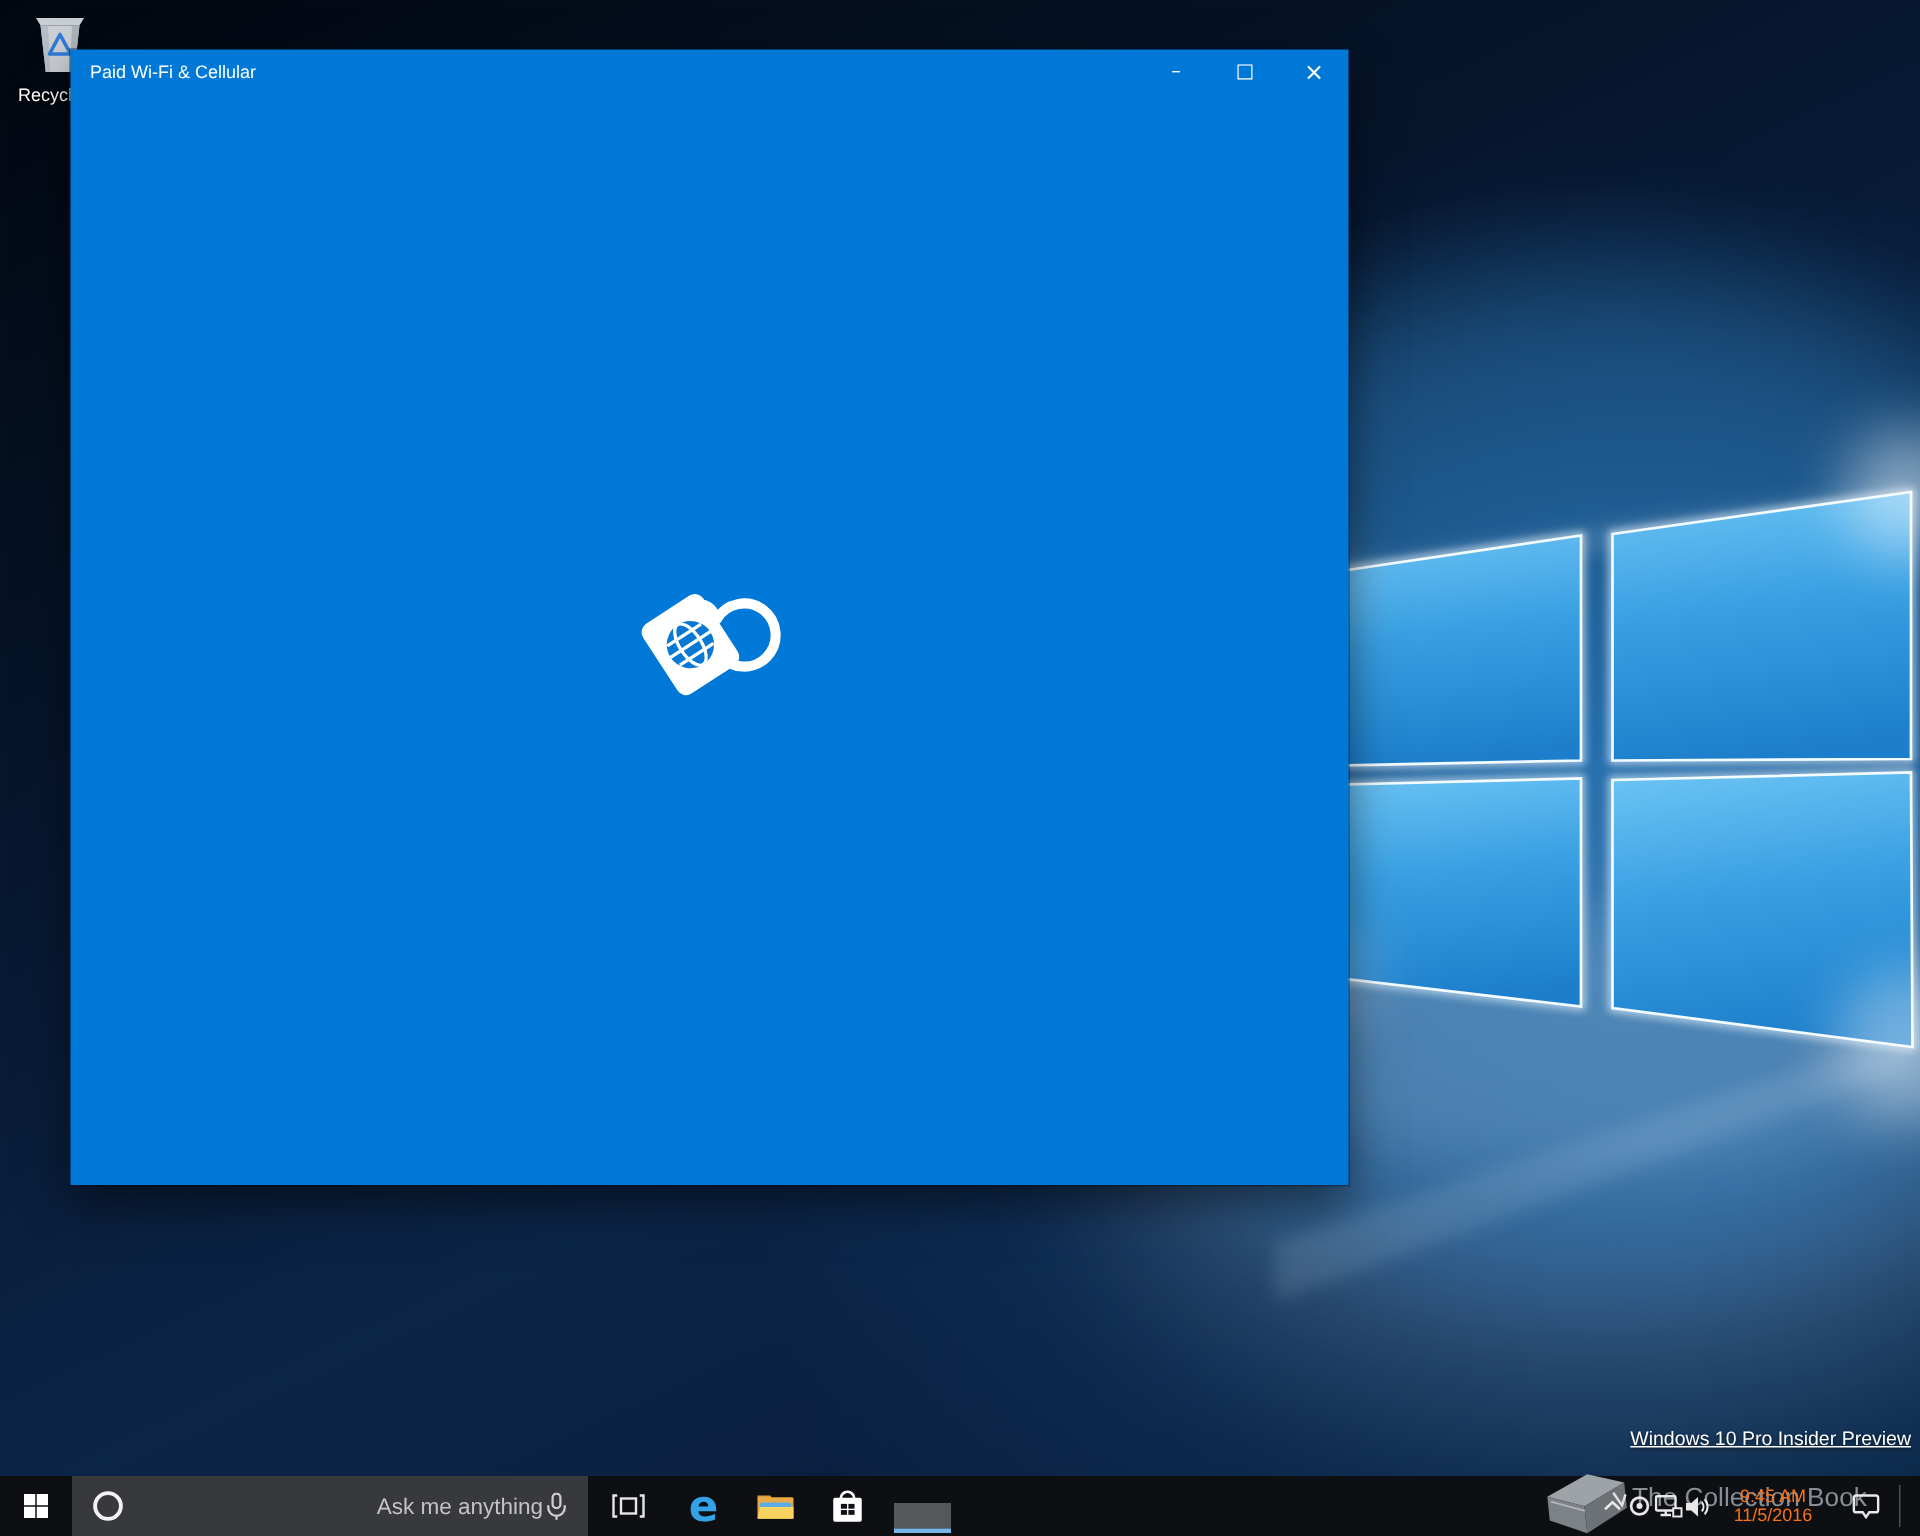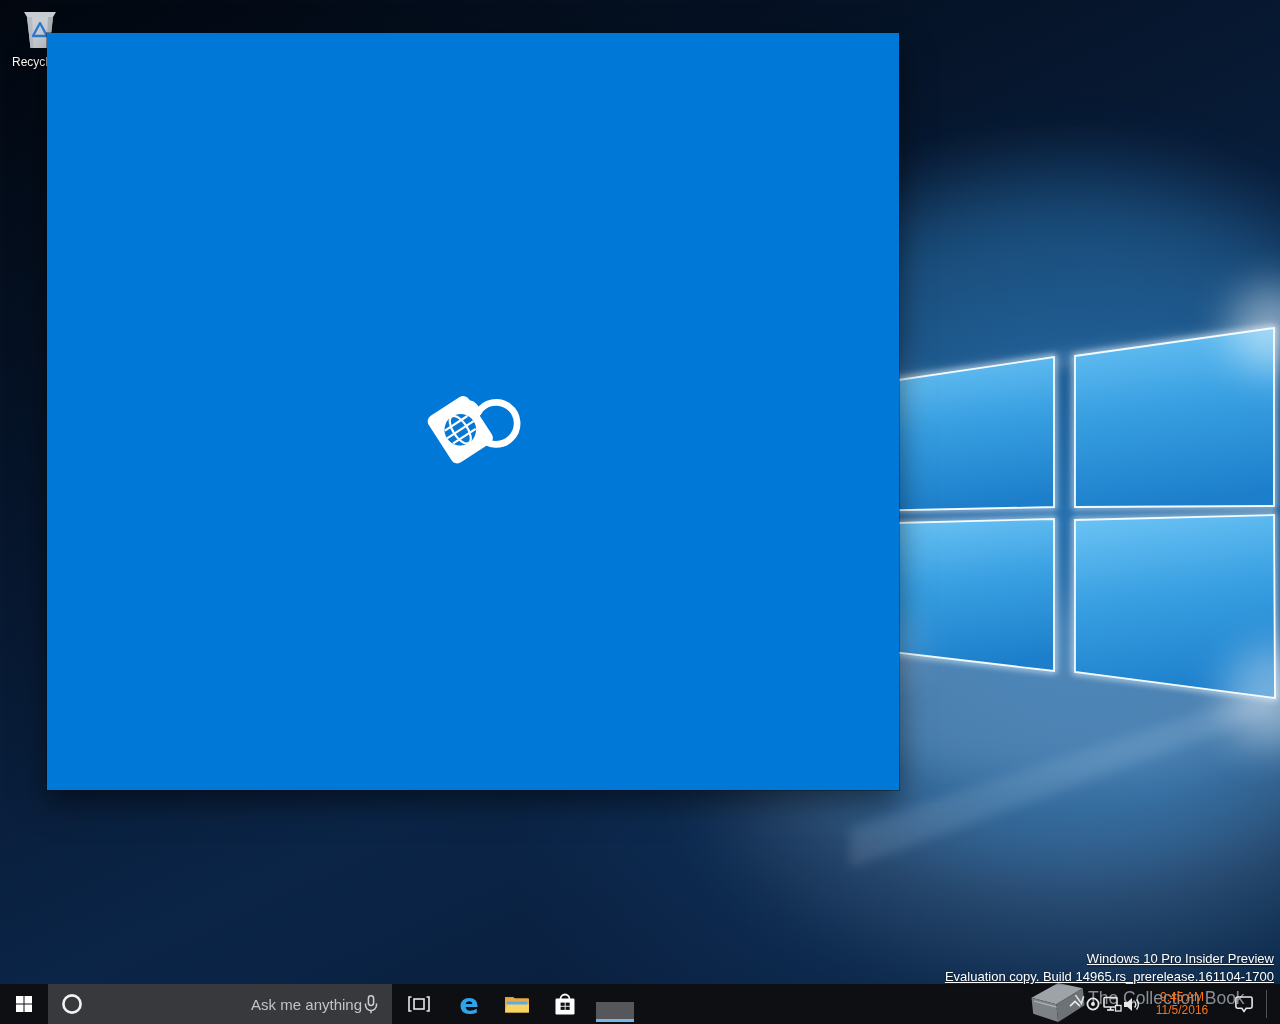--- a/index.html
+++ b/index.html
@@ -140,35 +140,48 @@
     </g>
 
     <circle cx="1272" cy="329" r="42" fill="#fff" opacity="0.45" filter="url(#b20)"></circle>
     <circle cx="1273" cy="698" r="50" fill="#fff" opacity="0.38" filter="url(#b20)"></circle>
     <circle cx="884" cy="648" r="30" fill="#fff" opacity="0.28" filter="url(#b20)"></circle>
     <circle cx="880" cy="392" r="24" fill="#fff" opacity="0.22" filter="url(#b20)"></circle>
   </svg>
 
   <div class="watermark-os">
     <div>Windows 10 Pro Insider Preview</div>
-    <div>Evaluation copy. Build 14965.rs_prerelease.161104-1700</div>
   </div>
 
   <div class="recycle-bin">
     <svg width="40" height="44" viewBox="0 0 40 44">
       <polygon points="4,6 36,6 33,11 7,11" fill="#c9ced3"></polygon>
       <polygon points="7,11 33,11 29.5,42 10.5,42" fill="#dde1e5" opacity="0.92"></polygon>
       <polygon points="7,11 12,11 13.5,42 10.5,42" fill="#b6bcc2" opacity="0.9"></polygon>
       <polygon points="28,11 33,11 29.5,42 26.5,42" fill="#aab0b6" opacity="0.9"></polygon>
       <polygon points="20,17 27,30 13,30" fill="none" stroke="#2e7cd6" stroke-width="2.4" stroke-linejoin="round"></polygon>
     </svg>
     <div class="rb-label">Recycle Bin</div>
   </div>
 
   <div class="app-window">
+    <div class="titlebar">
+      <div class="win-title">Paid Wi-Fi &amp; Cellular</div>
+      <div class="win-controls">
+        <button class="ctl">
+          <span>–</span>
+        </button>
+        <button class="ctl">
+          <span>□</span>
+        </button>
+        <button class="ctl close">
+          <span>×</span>
+        </button>
+      </div>
+    </div>
 
     <svg class="splash-icon" width="100" height="88" viewBox="0 0 104 92">
       <g transform="rotate(-33 38 46)">
         <rect x="12" y="16" width="50" height="58" rx="7" fill="#fff"></rect>
         <circle cx="37" cy="45" r="16.5" fill="#0878d4"></circle>
         <g stroke="#fff" stroke-width="2.3" fill="none">
           <ellipse cx="37" cy="45" rx="7.5" ry="16.5"></ellipse>
           <line x1="20.5" y1="45" x2="53.5" y2="45"></line>
           <line x1="23" y1="37" x2="51" y2="37"></line>
           <line x1="23" y1="53" x2="51" y2="53"></line>

